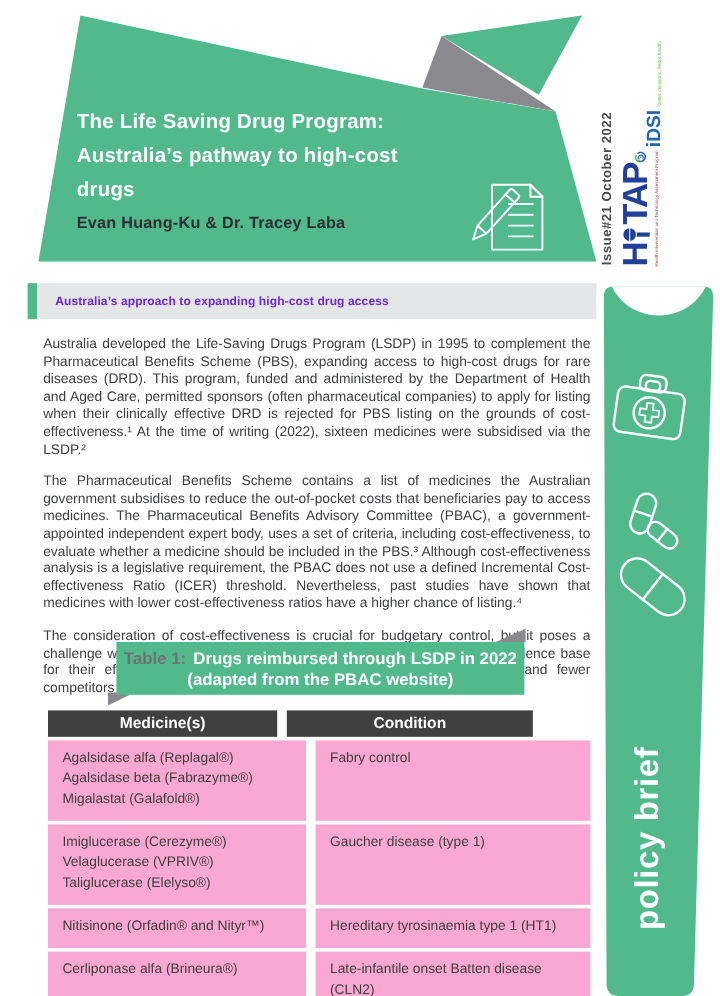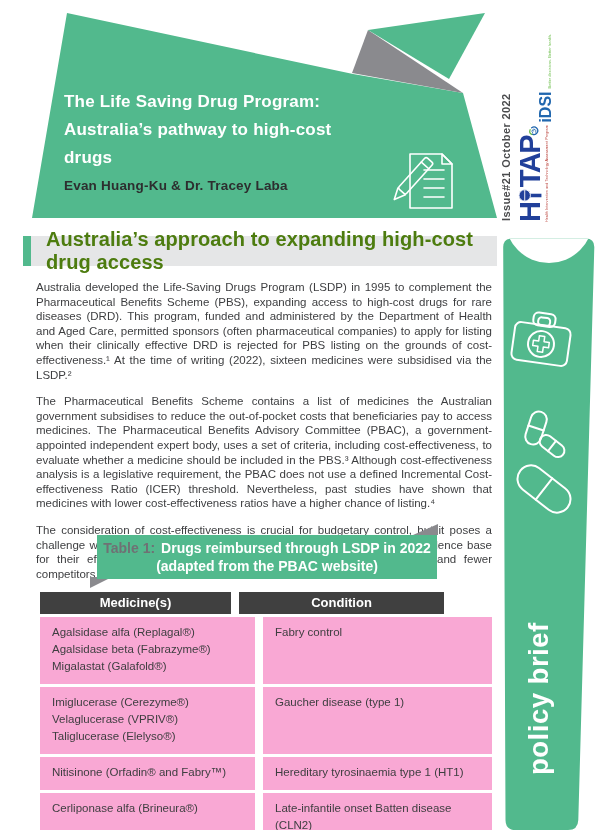--- a/index.html
+++ b/index.html
@@ -24,21 +24,21 @@
   .hitap-tag{font-size:3.6px;color:#b5342c;white-space:nowrap;margin-top:2px;letter-spacing:.1px;}
   #idsi{left:515px;top:136px;width:102px;height:52px;}
   .idsi-row{display:flex;align-items:flex-end;gap:3px;}
   .idsi-name{color:#2167ae;font-weight:bold;font-size:16px;line-height:15px;}
   .idsi-tag{font-size:4px;color:#6cbe4b;white-space:nowrap;margin-bottom:1px;}
 
   
   #section-bar{left:23px;top:236px;width:474px;height:30px;display:flex;}
   #section-accent{width:8px;background:#52b98d;}
   #section-fill{flex:1;background:#e5e6e7;display:flex;align-items:center;}
-  #section-heading{padding-left:15px;color:#4d7c0f;font-size:20px;font-weight:bold;letter-spacing:.1px;}
+  #section-heading{padding-left:15px;color:#6d28d9;font-size:10px;font-weight:bold;letter-spacing:.1px;}
 
   
   #body-text{left:36px;top:280px;width:456px;color:#3d3e40;}
   #body-text p{margin:0 0 12px 0;font-size:11.5px;line-height:14.6px;text-align:justify;}
 
   
   #table-banner{left:97px;top:535px;width:340px;height:44px;background:#52b98d;
                 display:flex;flex-direction:column;justify-content:center;text-align:center;
                 font-size:14px;font-weight:bold;line-height:18px;}
   #banner-line1{color:#fff;}
@@ -149,21 +149,21 @@
 Migalastat (Galafold®)</div>
       <div class="t-c c2">Fabry control</div>
     </div>
     <div class="t-row">
       <div class="t-c c1">Imiglucerase (Cerezyme®)
 Velaglucerase (VPRIV®)
 Taliglucerase (Elelyso®)</div>
       <div class="t-c c2">Gaucher disease (type 1)</div>
     </div>
     <div class="t-row">
-      <div class="t-c c1">Nitisinone (Orfadin® and Fabry™)</div>
+      <div class="t-c c1">Nitisinone (Orfadin® and Nityr™)</div>
       <div class="t-c c2">Hereditary tyrosinaemia type 1 (HT1)</div>
     </div>
     <div class="t-row">
       <div class="t-c c1">Cerliponase alfa (Brineura®)</div>
       <div class="t-c c2">Late-infantile onset Batten disease (CLN2)</div>
     </div>
   </div>
 
   <svg id="band-svg" class="abs" width="600" height="830" viewBox="0 0 600 830">
     <defs>

